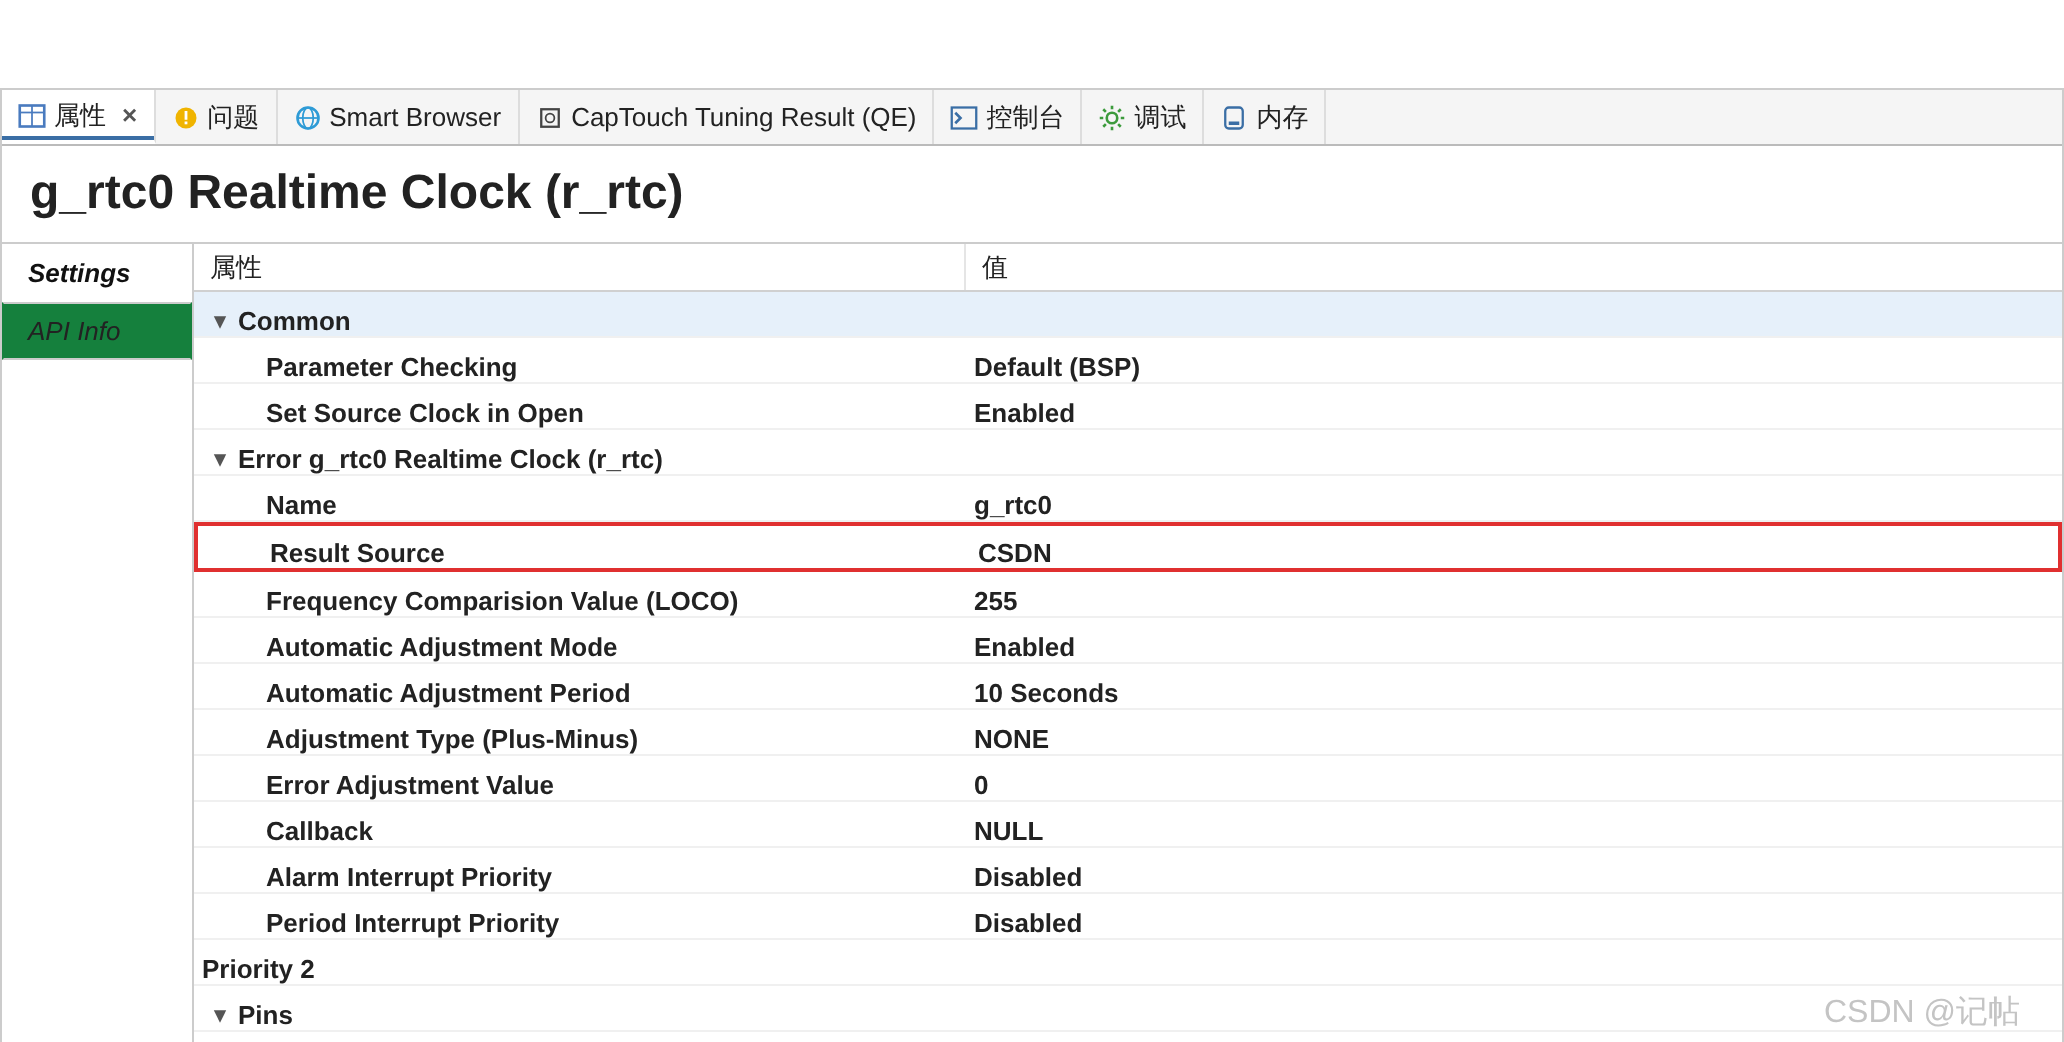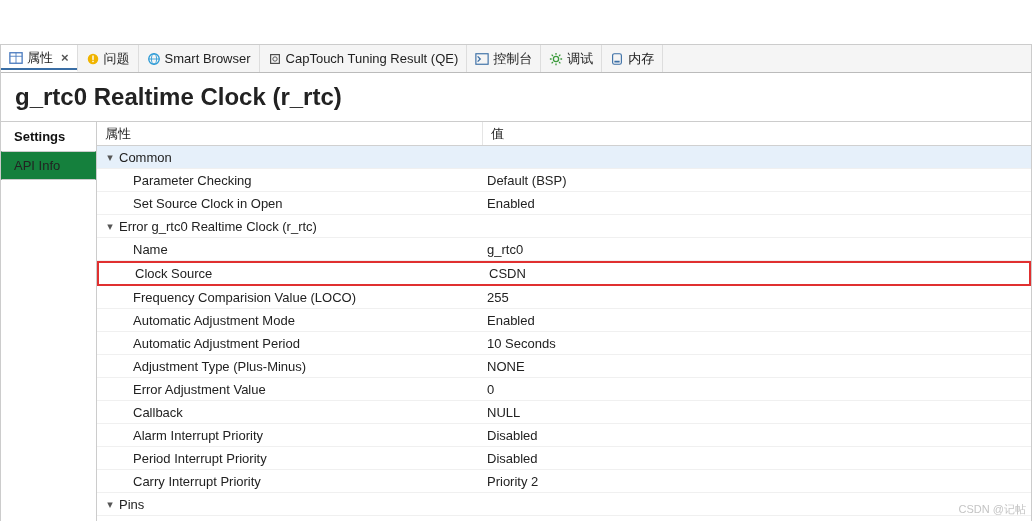--- a/index.html
+++ b/index.html
@@ -12,44 +12,44 @@
   .tab.active { background: #fff; border-bottom: 2px solid #fff; box-shadow: 0 -2px 0 #3a6ea5 inset; }
   .tab .ico { width: 14px; height: 14px; display: inline-block; }
   .tab-close { margin-left: 4px; color: #555; font-weight: bold; cursor: pointer; }
 
   
   .header { padding: 10px 12px 10px 14px; font-size: 24px; font-weight: bold; border-bottom: 1px solid #ccc; }
 
   
   .main { display: flex; flex: 1; min-height: 0; }
   .sidebar { width: 96px; border-right: 1px solid #ccc; background: #fff; }
-  .side-item { display: block; padding: 6px 10px 6px 12px; cursor: pointer; border: 1px solid transparent; }
+  .side-item { display: block; padding: 6px 10px 6px 12px; cursor: pointer; border: 1px solid transparent; font-style: italic; }
   .side-settings { font-weight: bold; color: #111; }
   .side-api { background: #15803d; color: #222; border-bottom: 1px solid #ccc; border-top: 1px solid #ccc; }
 
   
   .gridwrap { flex: 1; display: flex; flex-direction: column; }
   .grid-header { display: flex; height: 24px; border-bottom: 1px solid #d0d0d0; background: #fff; }
   .col-prop { width: 386px; flex: 0 0 386px; }
   .col-val { flex: 1; }
   .hcell { padding-left: 8px; line-height: 24px; color: #222; border-right: 1px solid #e5e5e5; }
   .hcell:last-child { border-right: none; }
 
   .rows { flex: 1; overflow: auto; }
-  .row { display: flex; align-items: center; height: 23px; border-bottom: 1px solid #f0f0f0; }
+  .row { display: flex; align-items: flex-end; height: 23px; border-bottom: 1px solid #f0f0f0; font-weight: bold; }
   .row.selected { background: #e6f0fa; }
   .row.hl { border: 2px solid #e03030; height: 25px; }
   .cell-prop { width: 386px; flex: 0 0 386px; display: flex; align-items: center; }
   .cell-val { flex: 1; padding-left: 4px; }
   .indent0 { padding-left: 6px; }
   .indent1 { padding-left: 36px; }
   .chev { display: inline-block; width: 14px; text-align: center; color: #555; cursor: pointer; user-select: none; transform: translateY(-1px); margin-right: 2px; }
   .chev::before { content: "▾"; font-size: 11px; }
 
-  .watermark { position: absolute; right: 6px; bottom: 4px; font-size: 11px; color: #c4c4c4; pointer-events: none; }
+  .watermark { position: absolute; right: 22px; bottom: 4px; font-size: 16px; color: #c4c4c4; pointer-events: none; }
 
   
   .svg { width: 14px; height: 14px; }
 </style>
 </head>
 <body>
 
 <div class="root">
 
   <div class="tabbar" id="tabbar">
@@ -149,21 +149,21 @@
             <div class="cell-val"></div>
           </div>
           <div class="row">
             <div class="cell-prop indent1">
               <span>Name</span>
             </div>
             <div class="cell-val">g_rtc0</div>
           </div>
           <div class="row hl">
             <div class="cell-prop indent1">
-              <span>Clock Source</span>
+              <span>Result Source</span>
             </div>
             <div class="cell-val">CSDN</div>
           </div>
           <div class="row">
             <div class="cell-prop indent1">
               <span>Frequency Comparision Value (LOCO)</span>
             </div>
             <div class="cell-val">255</div>
           </div>
           <div class="row">
@@ -202,23 +202,20 @@
             </div>
             <div class="cell-val">Disabled</div>
           </div>
           <div class="row">
             <div class="cell-prop indent1">
               <span>Period Interrupt Priority</span>
             </div>
             <div class="cell-val">Disabled</div>
           </div>
           <div class="row">
-            <div class="cell-prop indent1">
-              <span>Carry Interrupt Priority</span>
-            </div>
             <div class="cell-val">Priority 2</div>
           </div>
           <div class="row">
             <div class="cell-prop indent0">
               <span class="chev"></span>
               <span>Pins</span>
             </div>
             <div class="cell-val"></div>
           </div>
           <div class="row">

